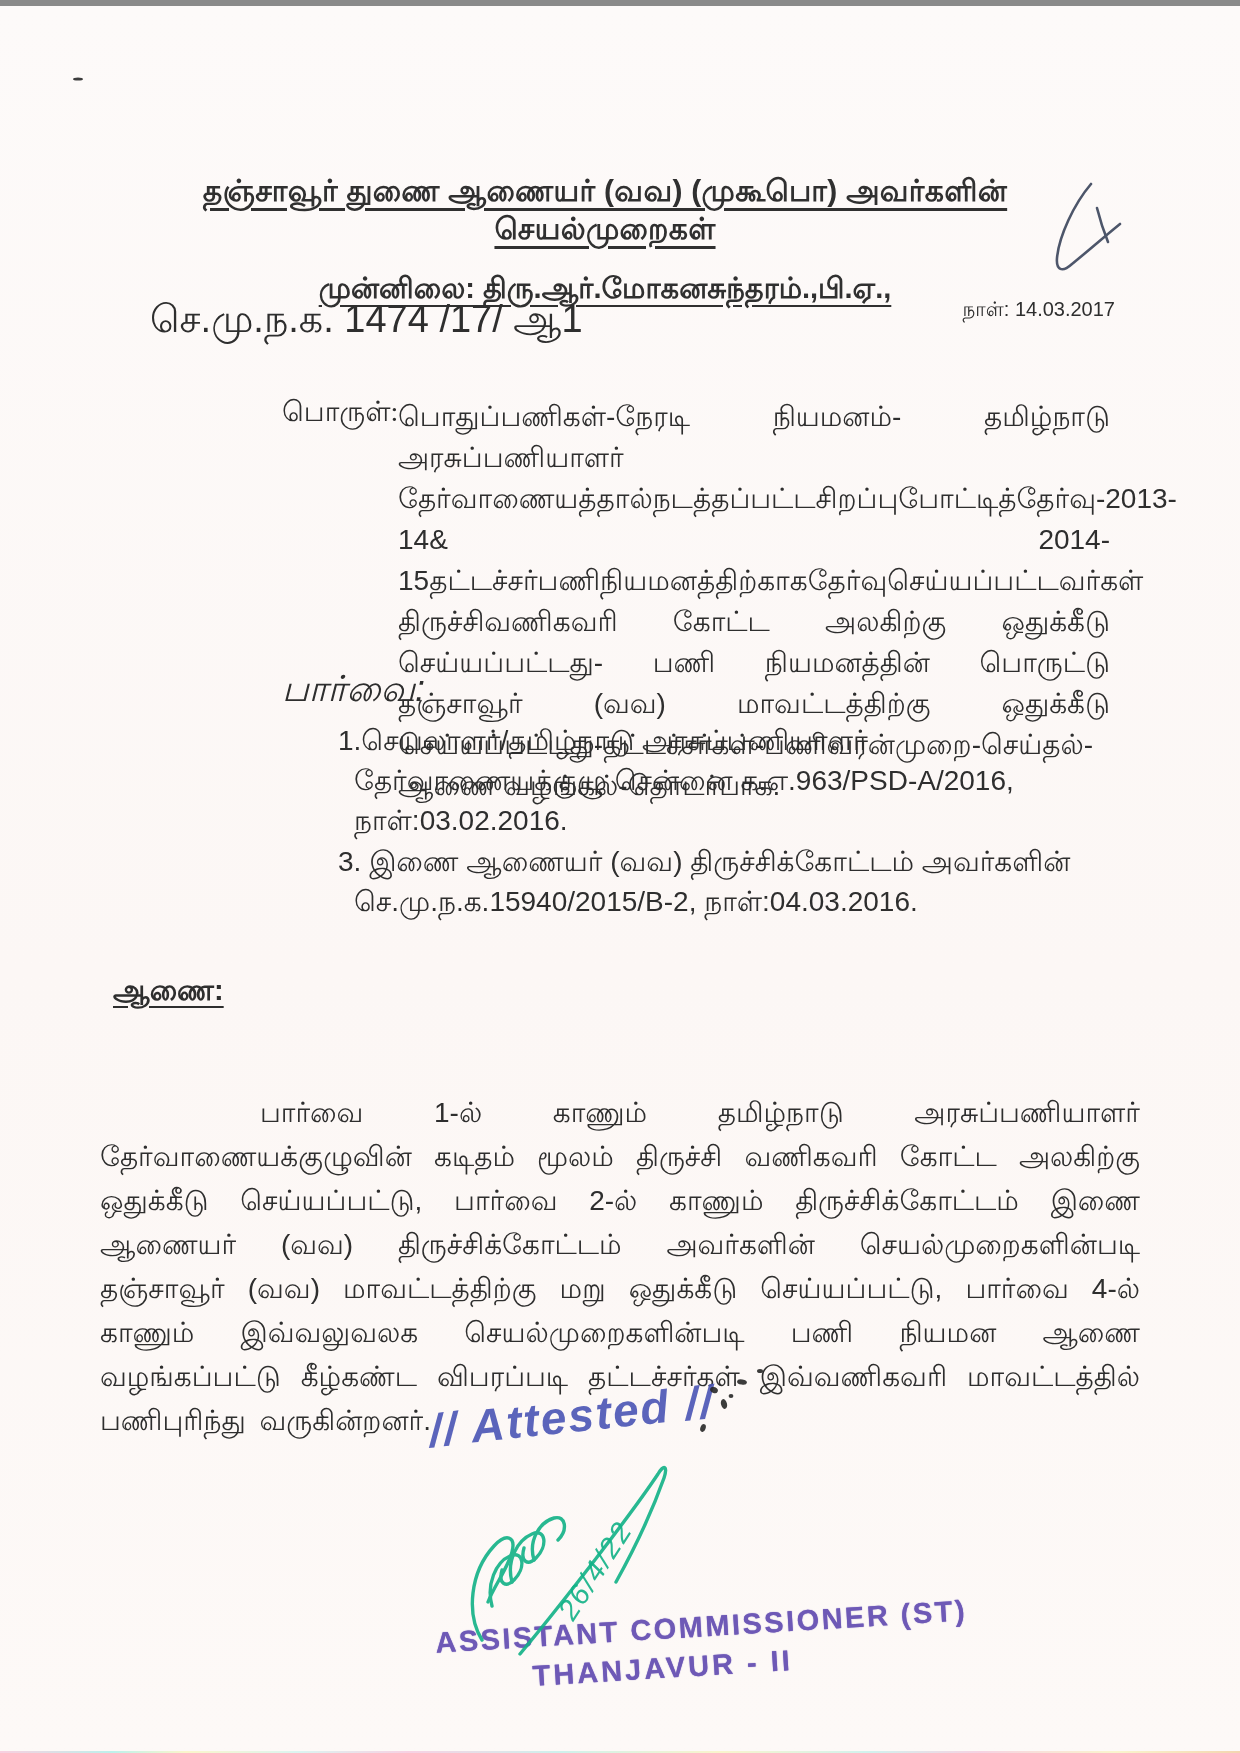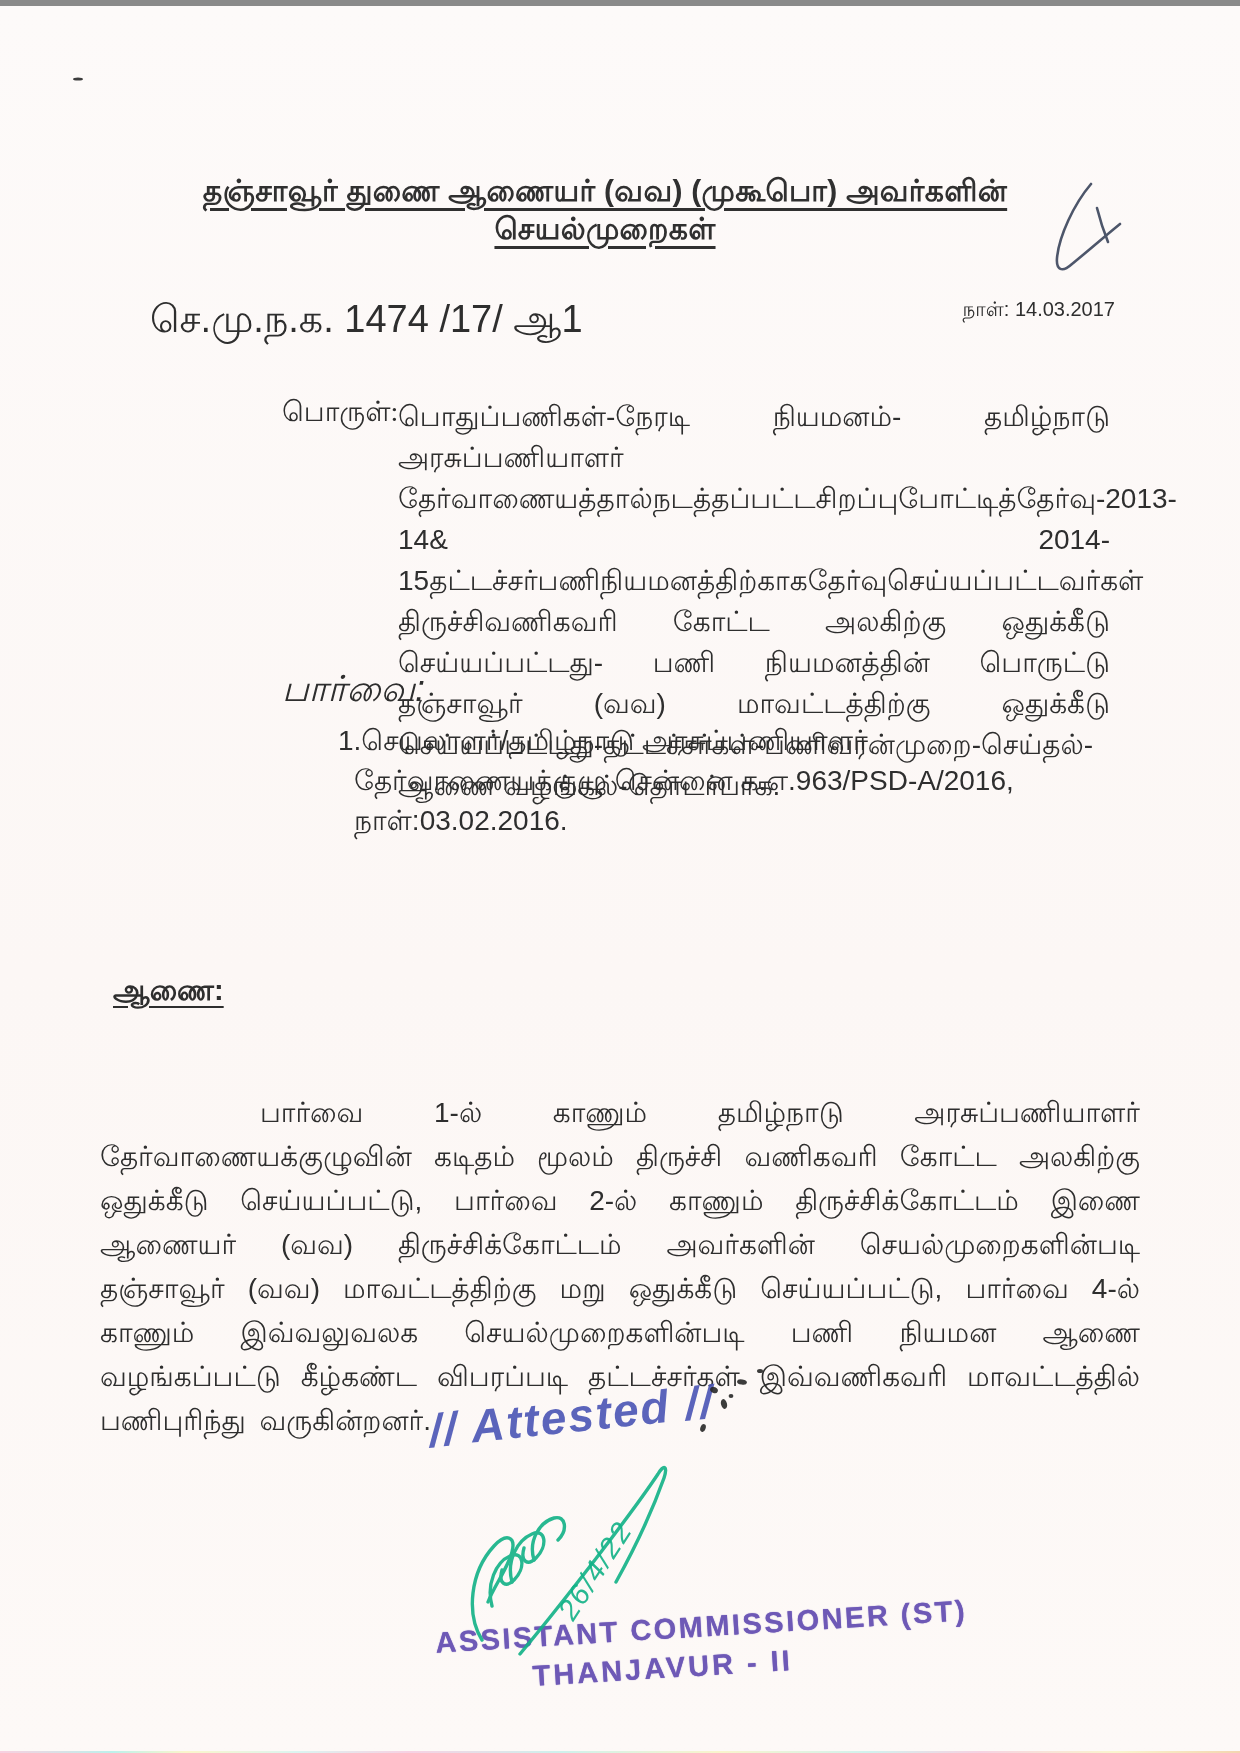--- a/index.html
+++ b/index.html
@@ -93,33 +93,35 @@
       #9fe9e2 45%, #f6f0a2 58%, #a5ebe4 70%, #f0aacd 79%, #f7f1a4 90%, #e9b26a 100%);
   }
 </style>
 </head>
 <body>
 
 <div class="page">
 
   <div class="abs header-block">
     <div class="header-line1">தஞ்சாவூர் துணை ஆணையர் (வவ) (முகூபொ) அவர்களின் செயல்முறைகள்</div>
+    <div class="header-line2">முன்னிலை: திரு.ஆர்.மோகனசுந்தரம்.,பி.ஏ.,</div>
   </div>
 
   <div class="abs ref-row">
     <span class="ref-number">செ.மு.ந.க. 1474 /17/ ஆ1</span>
     <span class="ref-date">நாள்:  14.03.2017</span>
   </div>
 
   <div class="abs subject-label">பொருள்:</div>
   <div class="abs subject-text">பொதுப்பணிகள்-நேரடி நியமனம்- தமிழ்நாடு அரசுப்பணியாளர் தேர்வாணையத்தால்நடத்தப்பட்டசிறப்புபோட்டித்தேர்வு-2013-14&amp; 2014-15தட்டச்சர்பணிநியமனத்திற்காகதேர்வுசெய்யப்பட்டவர்கள் திருச்சிவணிகவரி கோட்ட அலகிற்கு ஒதுக்கீடு செய்யப்பட்டது- பணி நியமனத்தின் பொருட்டு தஞ்சாவூர் (வவ) மாவட்டத்திற்கு ஒதுக்கீடு செய்யப்பட்டது-தட்டச்சர்கள்-பணிவரன்முறை-செய்தல்- ஆணை வழங்கல்-தொடர்பாக.</div>
 
   <div class="abs references-label">பார்வை:</div>
   <div class="abs references-list">
     <div class="reference-item">1.செயலாளர்/தமிழ்நாடு அரசுப்பணியாளர் தேர்வாணையக்குழு சென்னை க.எ.963/PSD-A/2016, நாள்:03.02.2016.</div>
+    <div class="reference-item">3. இணை ஆணையர் (வவ) திருச்சிக்கோட்டம் அவர்களின் செ.மு.ந.க.15940/2015/B-2, நாள்:04.03.2016.</div>
   </div>
 
   <div class="abs order-label">ஆணை:</div>
   <div class="abs order-body">பார்வை 1-ல் காணும் தமிழ்நாடு அரசுப்பணியாளர் தேர்வாணையக்குழுவின் கடிதம் மூலம் திருச்சி வணிகவரி கோட்ட அலகிற்கு ஒதுக்கீடு செய்யப்பட்டு, பார்வை 2-ல் காணும் திருச்சிக்கோட்டம் இணை ஆணையர் (வவ) திருச்சிக்கோட்டம் அவர்களின் செயல்முறைகளின்படி தஞ்சாவூர் (வவ) மாவட்டத்திற்கு மறு ஒதுக்கீடு செய்யப்பட்டு, பார்வை 4-ல் காணும் இவ்வலுவலக செயல்முறைகளின்படி பணி நியமன ஆணை வழங்கப்பட்டு கீழ்கண்ட விபரப்படி தட்டச்சர்கள் இவ்வணிகவரி மாவட்டத்தில் பணிபுரிந்து வருகின்றனர்.</div>
 
   <div class="abs attested">// Attested //</div>
 
   <div class="abs sig-date">26/4/22</div>
 
   <div class="abs stamp-block">

